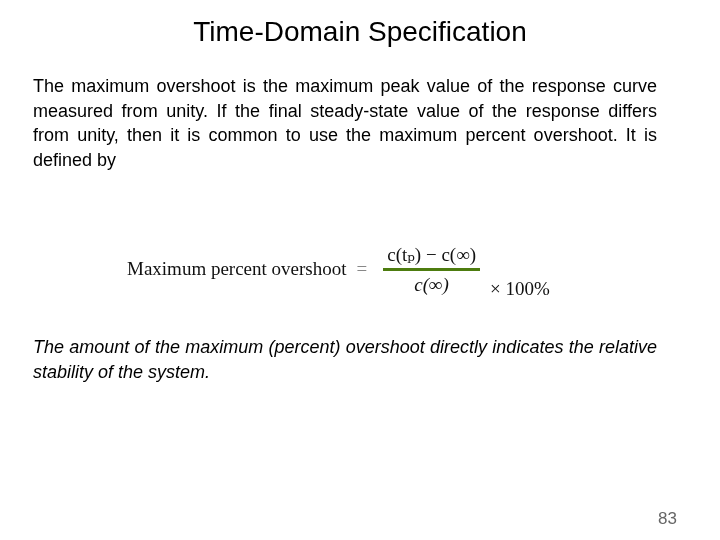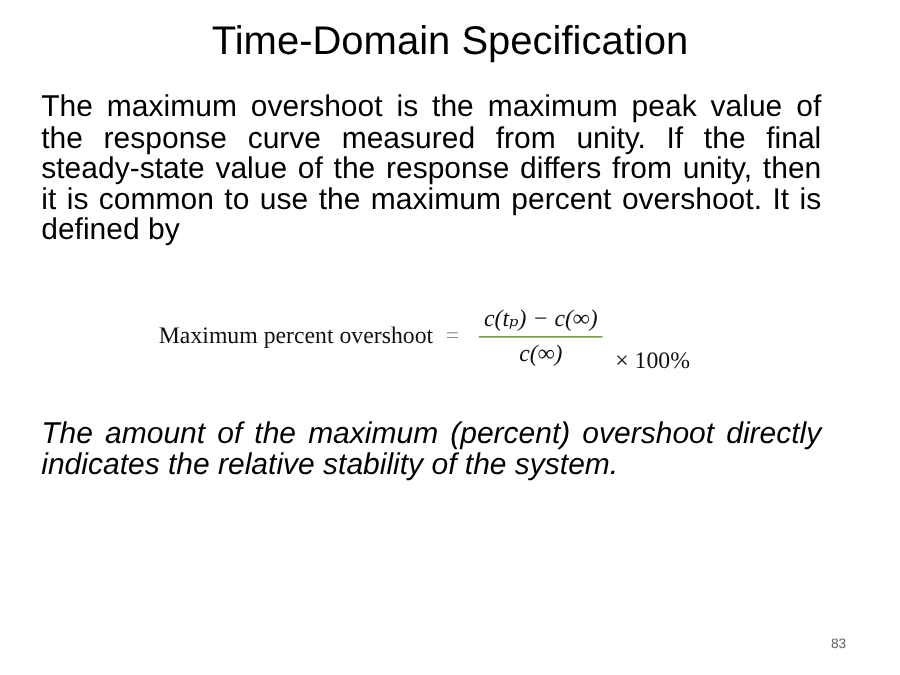--- a/index.html
+++ b/index.html
@@ -1,32 +1,32 @@
 <!DOCTYPE html>
 <html><head>
 <meta charset="utf-8">
 <style>
   html, body { margin: 0; padding: 0; background: #ffffff; }
   body { width: 720px; height: 540px; position: relative; overflow: hidden;
          font-family: "Liberation Sans", "DejaVu Sans", sans-serif; color: #000; }
   .title { position: absolute; left: 0; width: 720px; top: 12px; text-align: center;
-           font-size: 32px; line-height: 40px; }
-  .para { position: absolute; left: 33px; width: 624px; font-size: 24px;
+           font-size: 28px; line-height: 40px; }
+  .para { position: absolute; left: 33px; width: 624px; font-size: 18px;
           line-height: 24.5px; text-align: justify; text-align-last: left; }
   .p1 { top: 74px; }
   .p2 { top: 335px; font-style: italic; }
   .formula { position: absolute; left: 127px; top: 236px; height: 66px; width: 470px;
              font-family: "Liberation Serif", "DejaVu Serif", serif; font-size: 19px;
              display: flex; align-items: center; color: #111; }
   .frac { display: inline-flex; flex-direction: column; align-items: center; margin: 0 6px; }
-  .num { padding: 0 4px 2px; border-bottom: 1px solid #4d7c0f; font-style: italic; }
+  .num { padding: 0 4px 2px; border-bottom: 3px solid #4d7c0f; }
   .den { padding-top: 3px; font-style: italic; }
   .eq { margin: 0 10px; color: #888; }
   .times { margin-left: 4px; margin-top: 40px; }
-  .page-num { position: absolute; right: 43px; top: 509px; font-size: 11px; color: #666; }
+  .page-num { position: absolute; right: 43px; top: 509px; font-size: 17px; color: #666; }
 </style>
 </head>
 <body>
 
 <div>
   <div class="title">Time-Domain Specification</div>
   <div class="para p1">The maximum overshoot is the maximum peak value of the response curve measured from unity. If the final steady-state value of the response differs from unity, then it is common to use the maximum percent overshoot. It is defined by</div>
 
   <div class="formula">
     <span>Maximum percent overshoot</span>

